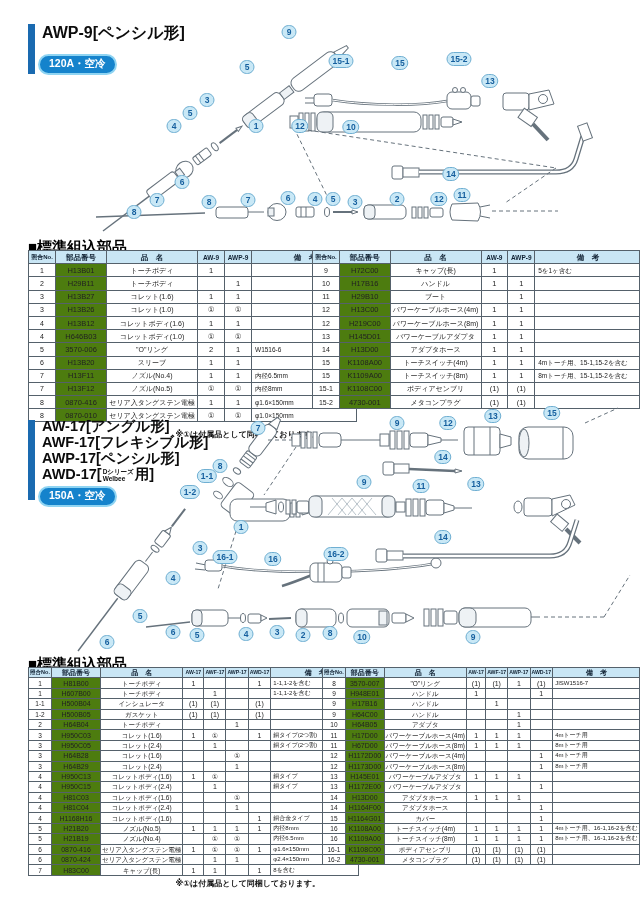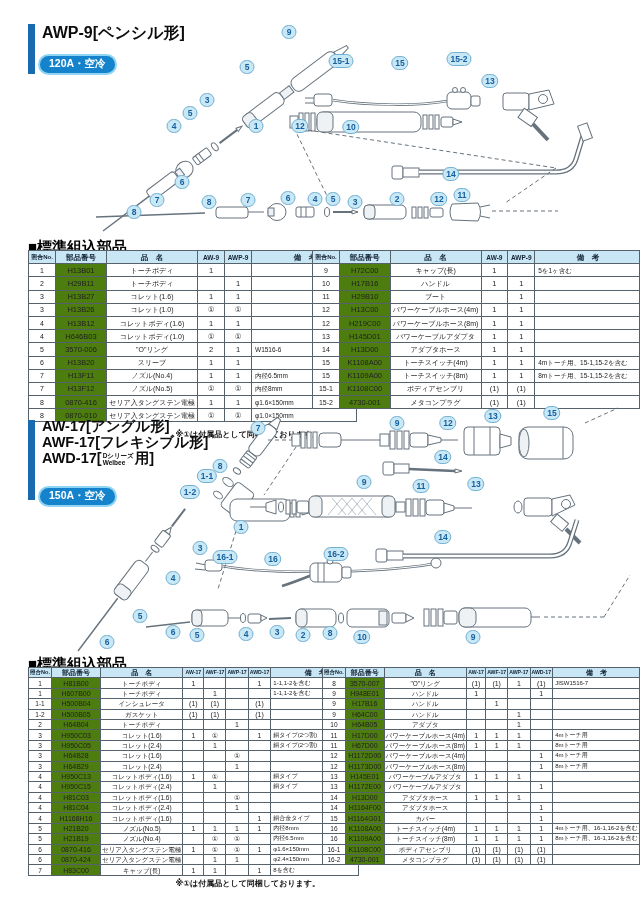--- a/index.html
+++ b/index.html
@@ -404,20 +404,21 @@
           <td class="c5"></td>
         </tr>
       </tbody>
     </table>
   <div class="footnote" id="foot-0">※①は付属品として同梱しております。</div>
 
   <div class="vbar" id="bar-1"></div>
   <div class="titles" id="titles-1">
       <div class="title-line">AW-17[アングル形]</div>
       <div class="title-line">AWF-17[フレキシブル形]</div>
+      <div class="title-line">AWP-17[ペンシル形]</div>
       <div class="title-line"><span>AWD-17[</span><span class="stack">
           <span>Dシリーズ</span>
           <span>Welbee</span>
         </span><span>用]</span></div>
     </div>
   <div class="badge" id="badge-1">150A・空冷</div>
 
   <div class="diagram" id="dia-1">
     <svg width="640" height="252" viewBox="0 0 640 252">
       <g fill="#fff" stroke="#66727c" stroke-width="1">

